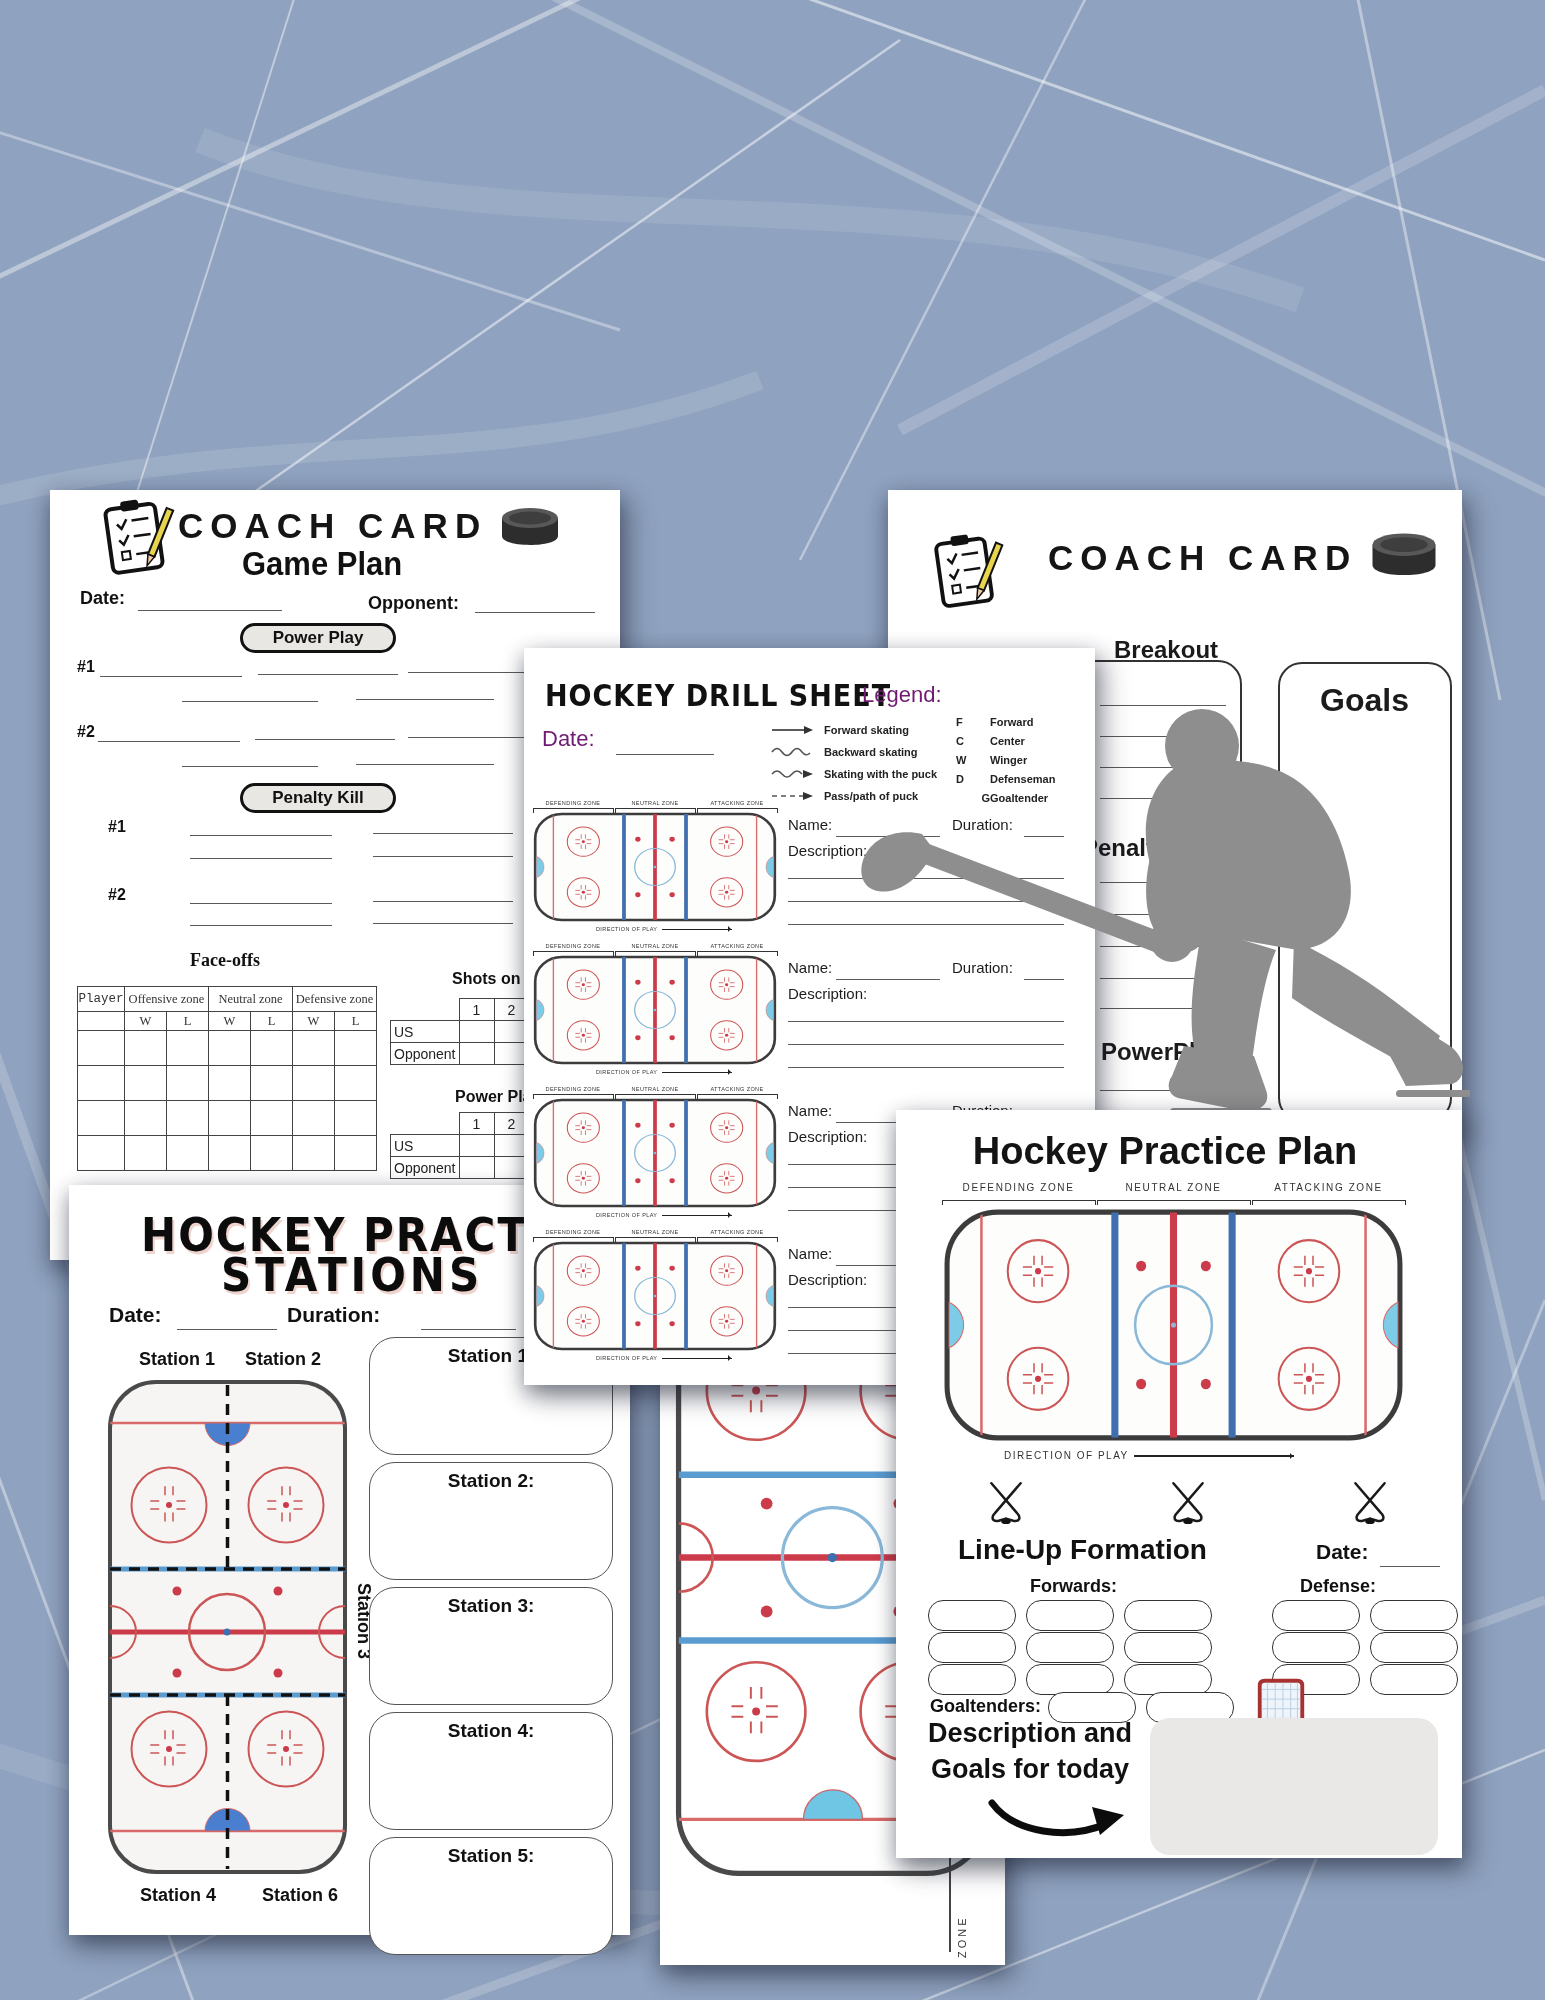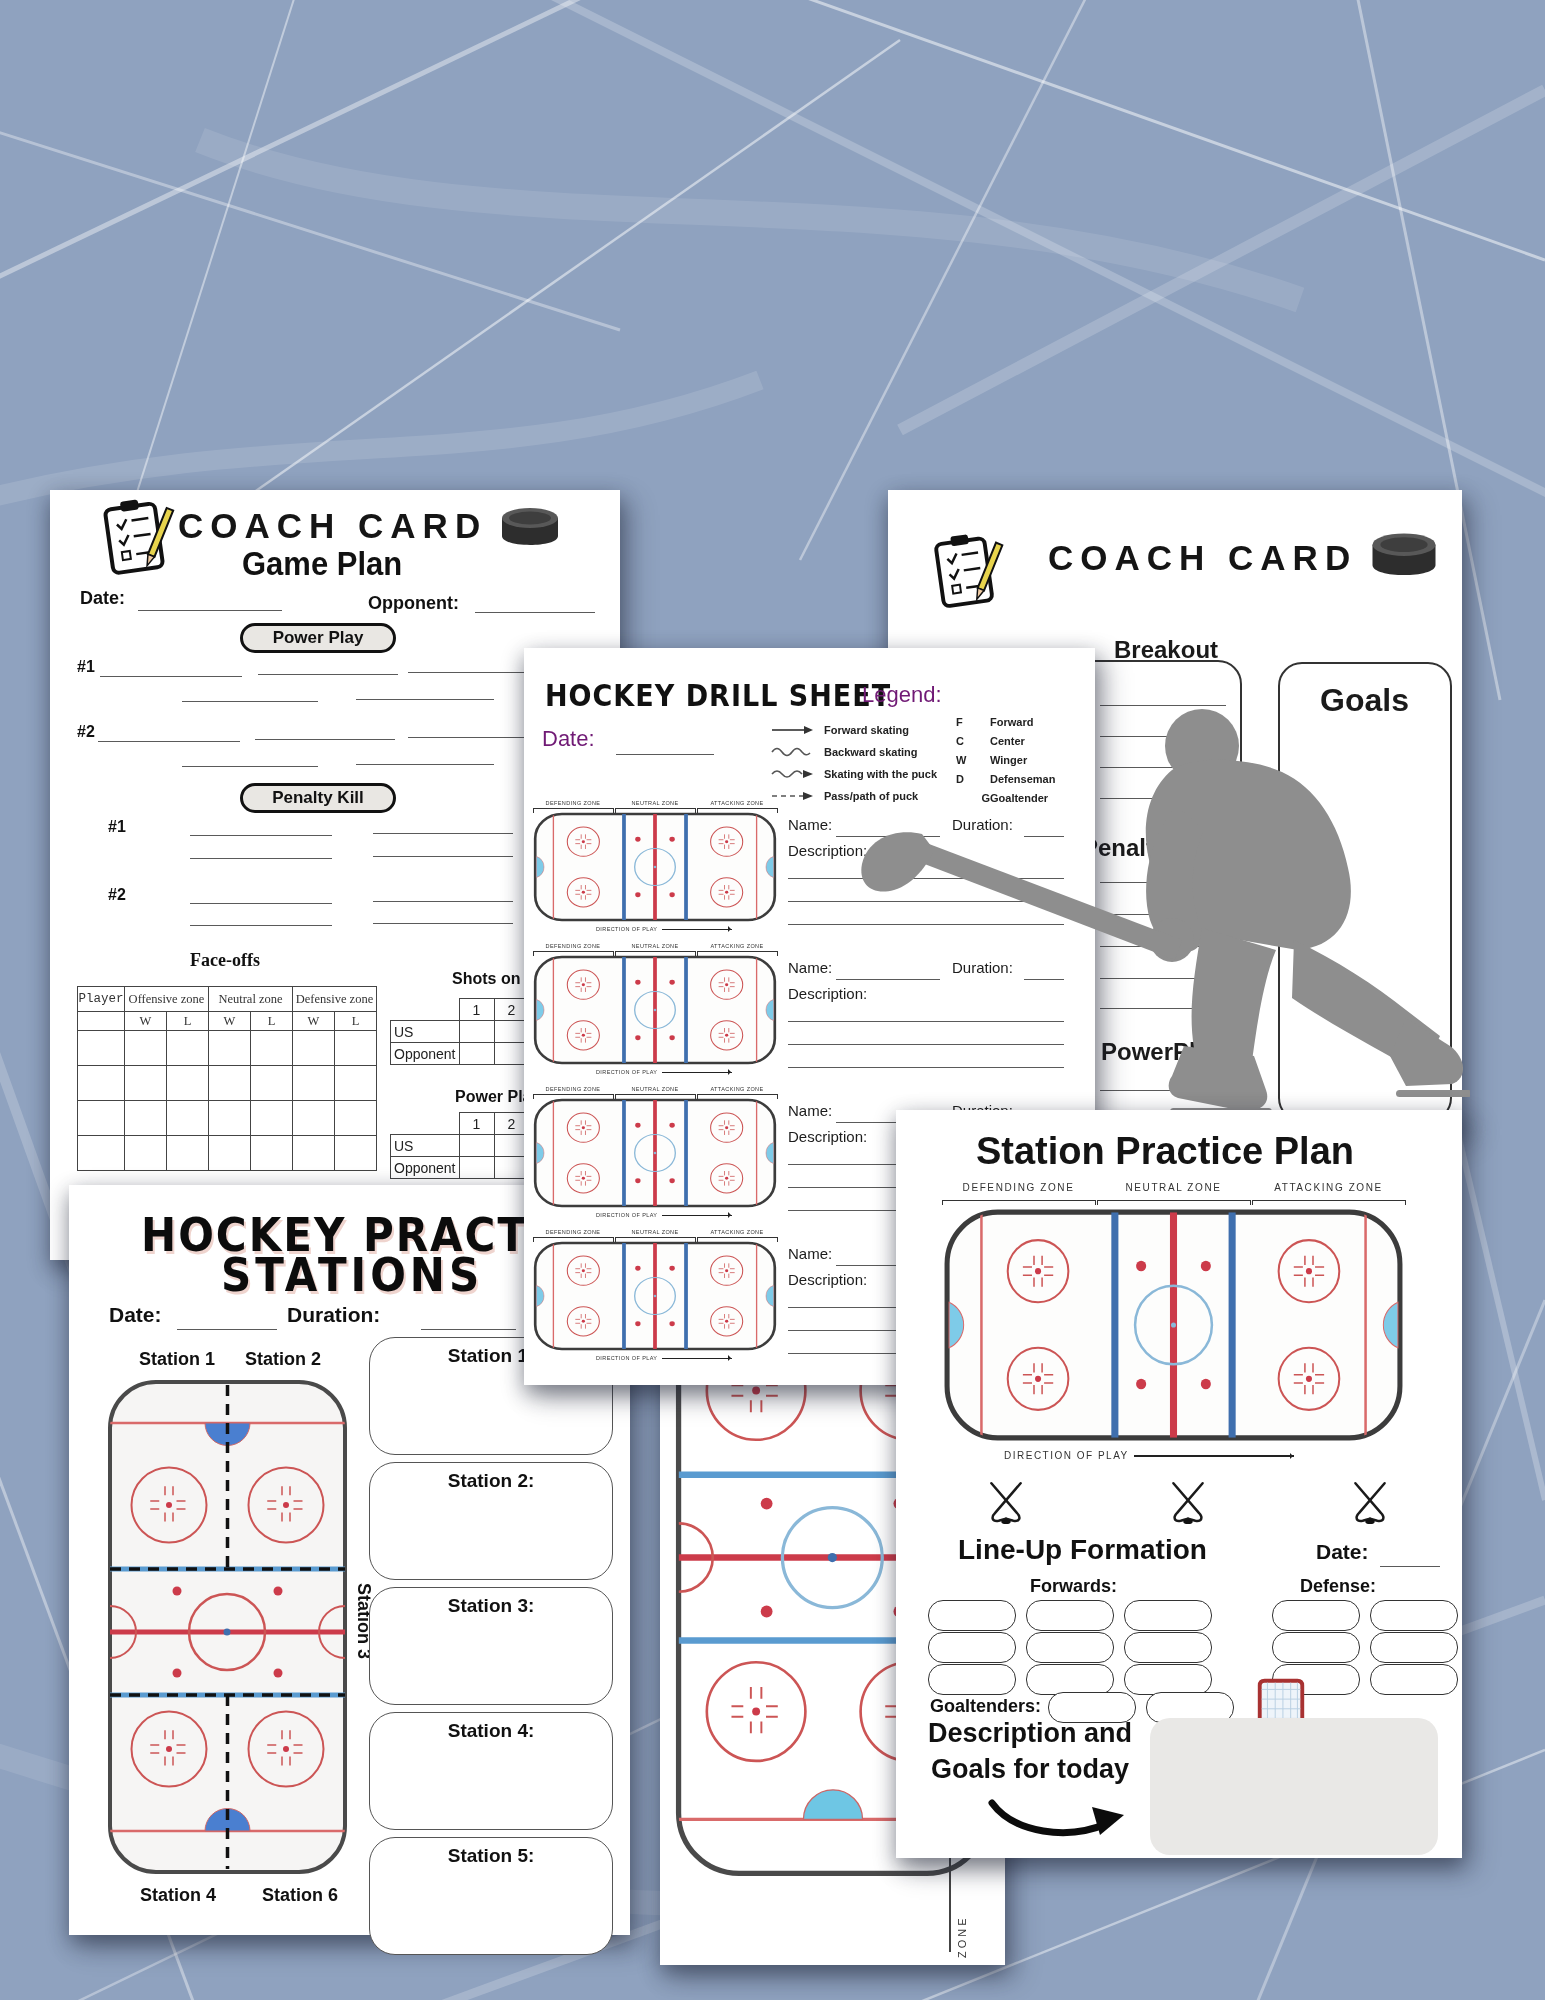--- a/index.html
+++ b/index.html
@@ -735,21 +735,21 @@
         <path d="M444,252 C486,272 526,298 556,322 L590,348 L572,386 C532,364 480,336 442,310 Z"></path>
         <path d="M556,330 L600,358 C616,370 618,390 602,396 L556,398 L540,368 Z"></path>
         <rect x="546" y="402" width="76" height="7" rx="3.5"></rect>
         <path d="M58,148 L332,252 L325,272 L51,167 Z"></path>
         <path d="M72,146 C46,140 18,150 12,176 C8,196 22,208 44,202 C64,196 78,176 84,162 Z"></path>
       </g>
     </svg>
   </div>
 
   <section class="page" style="left:896px;top:1110px;width:566px;height:748px;z-index:6;">
-    <div class="plan-title" style="top:20px;left:-14px;">Station Practice Plan</div>
+    <div class="plan-title" style="top:20px;left:-14px;">Hockey Practice Plan</div>
     <div class="zlabels zlabels-lg" style="left:45px;top:72px;width:465px;">
       <span>DEFENDING ZONE</span>
       <span>NEUTRAL ZONE</span>
       <span>ATTACKING ZONE</span>
     </div>
     <div class="zbracket" style="left:45px;top:90px;width:465px;">
       <div class="zseg"></div>
         <div class="zseg"></div>
         <div class="zseg"></div>
     </div>

